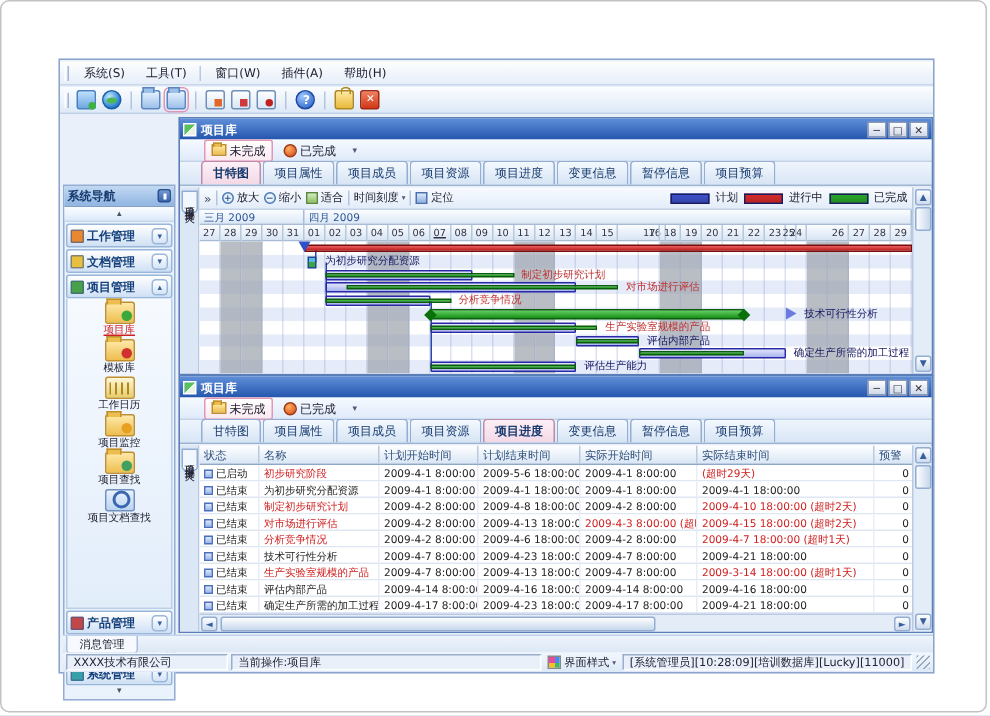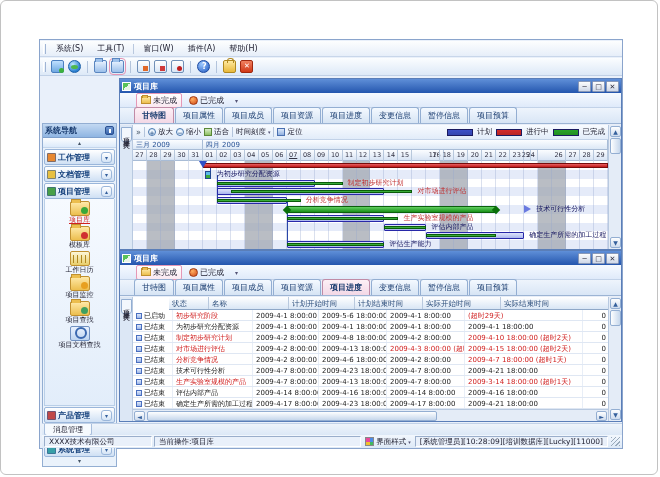--- a/index.html
+++ b/index.html
@@ -115,21 +115,21 @@
   
   .vscroll { position:absolute; right:0; top:0; bottom:0; width:13px; background:#e4ecf7; border-left:1px solid #b8c9e0; }
   .sc-btn { position:absolute; left:1px; width:11px; height:11px; background:linear-gradient(#fdfeff,#cfdcee); border:1px solid #93aed2; border-radius:2px; font-size:6px; text-align:center; line-height:10px; color:#35609c; }
   .sc-thumb-v { position:absolute; left:1px; width:11px; background:linear-gradient(90deg,#fdfeff,#c6d7ec); border:1px solid #93aed2; border-radius:2px; }
   .hscroll { position:absolute; left:13px; right:13px; bottom:0; height:12px; background:#e4ecf7; border-top:1px solid #b8c9e0; }
   .sc-btn-h { position:absolute; top:1px; width:11px; height:10px; background:linear-gradient(#fdfeff,#cfdcee); border:1px solid #93aed2; border-radius:2px; font-size:6px; text-align:center; line-height:9px; color:#35609c; }
   .sc-thumb-h { position:absolute; top:1px; height:10px; background:linear-gradient(#fdfeff,#c6d7ec); border:1px solid #93aed2; border-radius:2px; }
 
   
   .tbl-wrap { position:absolute; left:13px; right:13px; top:0; bottom:12px; background:#fff; overflow:hidden; }
-  .t-header { position:absolute; left:0; right:0; top:0; height:13px; background:linear-gradient(#ffffff,#d9e6f5); border-bottom:1px solid #8fa8c8; display:flex;margin-left:36px; }
+  .t-header { position:absolute; left:0; right:0; top:0; height:13px; background:linear-gradient(#ffffff,#d9e6f5); border-bottom:1px solid #8fa8c8; display:flex; }
   .t-hcell { font-size:7.5px; color:#2e4f7c; padding:2px 2px 0 3px; border-right:1px solid #b9c9de; overflow:hidden; white-space:nowrap; flex-shrink:0; }
   .t-body { position:absolute; left:0; right:0; top:13px; bottom:0; }
   .t-row { display:flex; height:11px; border-bottom:1px solid #dfe7f3; background:#fff; }
   .t-cell { font-size:7px; color:#222; padding:1px 2px 0 3px; border-right:1px solid #e8eef7; overflow:hidden; white-space:nowrap; flex-shrink:0; display:flex; align-items:center; gap:2px; }
   .t-cell.red { color:#d02020; }
   .row-icon { width:6px; height:6px; flex-shrink:0; background:linear-gradient(#dfe9fb,#9cb6e8); border:1px solid #4a6fbf; }
 
   
   .bottom-strip { position:absolute; left:2px; top:383px; width:580px; height:12px; background:linear-gradient(#eef4fb,#dce8f6); border-top:1px solid #c2d2e8; }
   .msg-tab { position:absolute; left:2px; top:0; height:12px; padding:1px 8px 0 8px; background:#f6fafe; border:1px solid #a8bedc; border-top:none; border-radius:0 0 3px 3px; font-size:7.5px; color:#223; }

